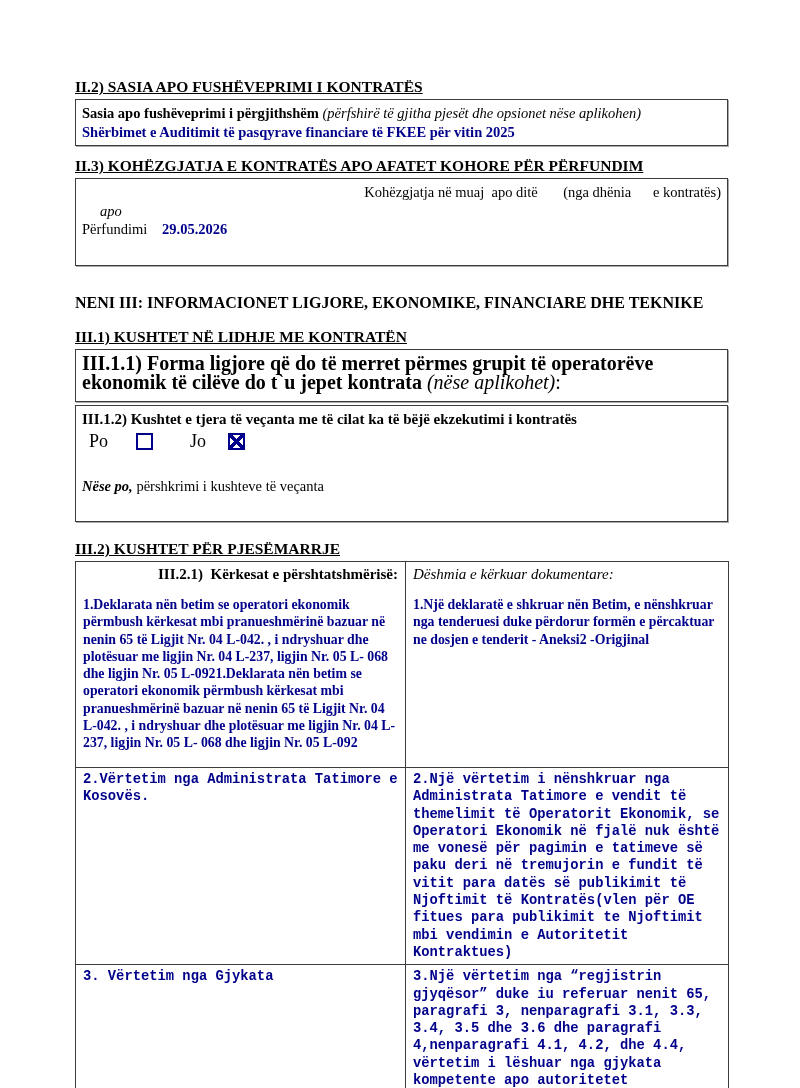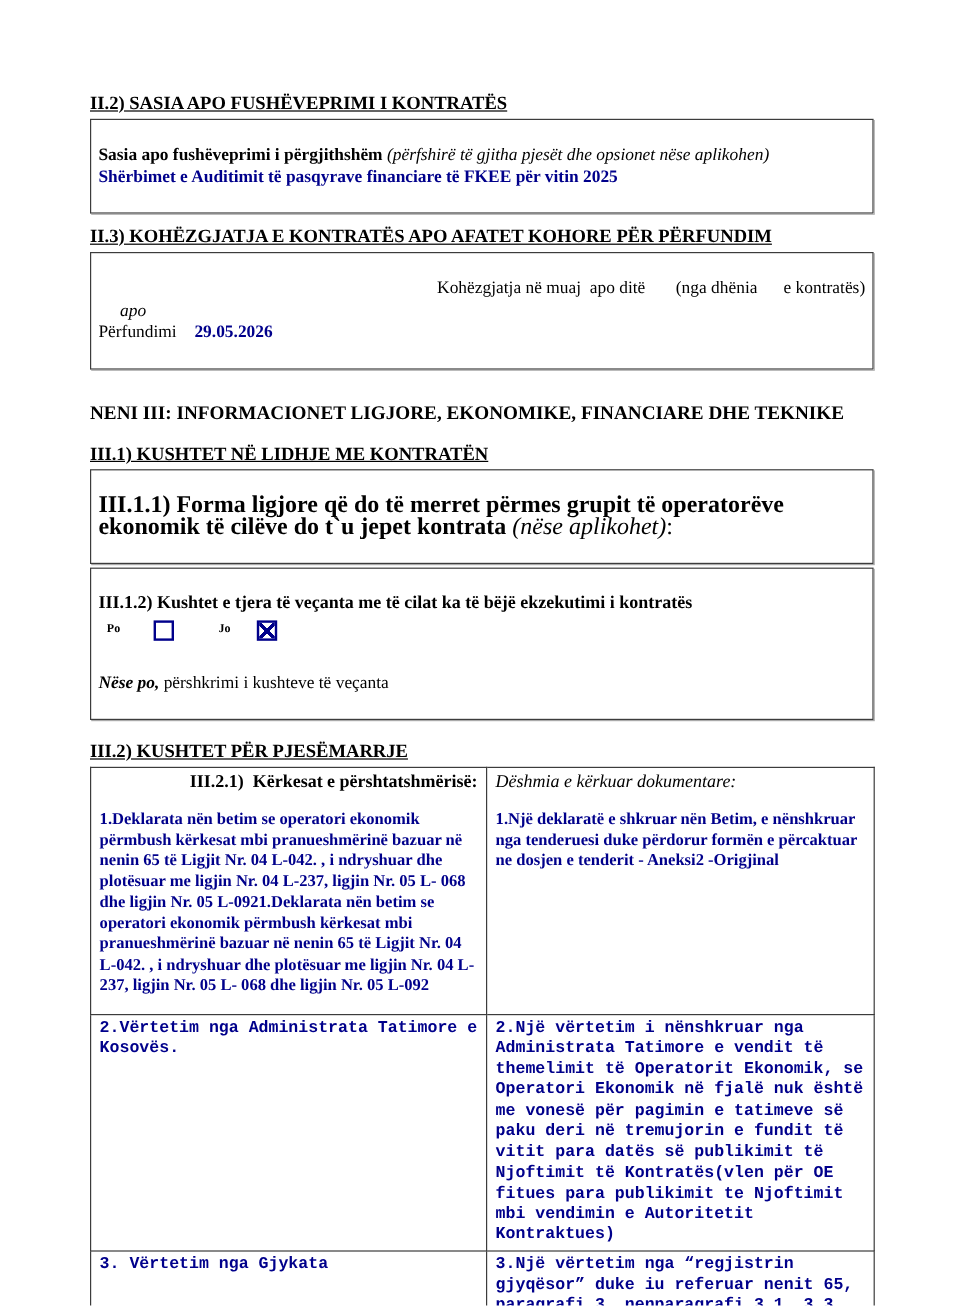--- a/index.html
+++ b/index.html
@@ -16,21 +16,21 @@
   .sec-heading {
     font-size: 15.5px; font-weight: bold; line-height: 18px;
     text-decoration: underline;
     margin: 0;
   }
   .sec-heading.no-underline { text-decoration: none; font-size: 16px; }
 
   .box {
     border: 1px solid #3c3c3c;
     box-shadow: 1px 1px 0 #aaaaaa;
-    padding: 20px 6px;
+    padding: 4px 6px;
     box-sizing: border-box;
     font-size: 14.5px; line-height: 18.5px;
   }
 
   .bold { font-weight: bold; }
   .italic { font-style: italic; }
   .blue { color: #00008B; }
   .prewrap { white-space: pre-wrap; text-align: right; }
 
   
@@ -42,21 +42,21 @@
   .date-row .date-label { display: inline-block; width: 80px; }
   .date-val { font-weight: bold; color: #00008B; }
 
   
   .h-neni { margin-top: 28px; }
   .h-iii1 { margin-top: 16px; }
   .box-iii11 { margin-top: 3px; min-height: 53px; font-size: 20px; }
   .box-iii12 { margin-top: 3px; min-height: 117px; font-size: 15px; }
 
   .cb-row { margin-top: 2px; height: 22px; display: flex; align-items: center; }
-  .cb-label { font-size: 10px; font-weight: bold; }
+  .cb-label { font-size: 18px; font-weight: normal; }
   .cb-label.po { margin-left: 7px; }
   .cb-label.jo { margin-left: 37px; }
   .cb {
     display: inline-block; width: 13px; height: 13px;
     border: 2px solid #00008B; background: #ffffff;
     margin-left: 28px; position: relative;
   }
   .cb.jo-cb { margin-left: 22px; }
   .cb.checked {
     background-image:

